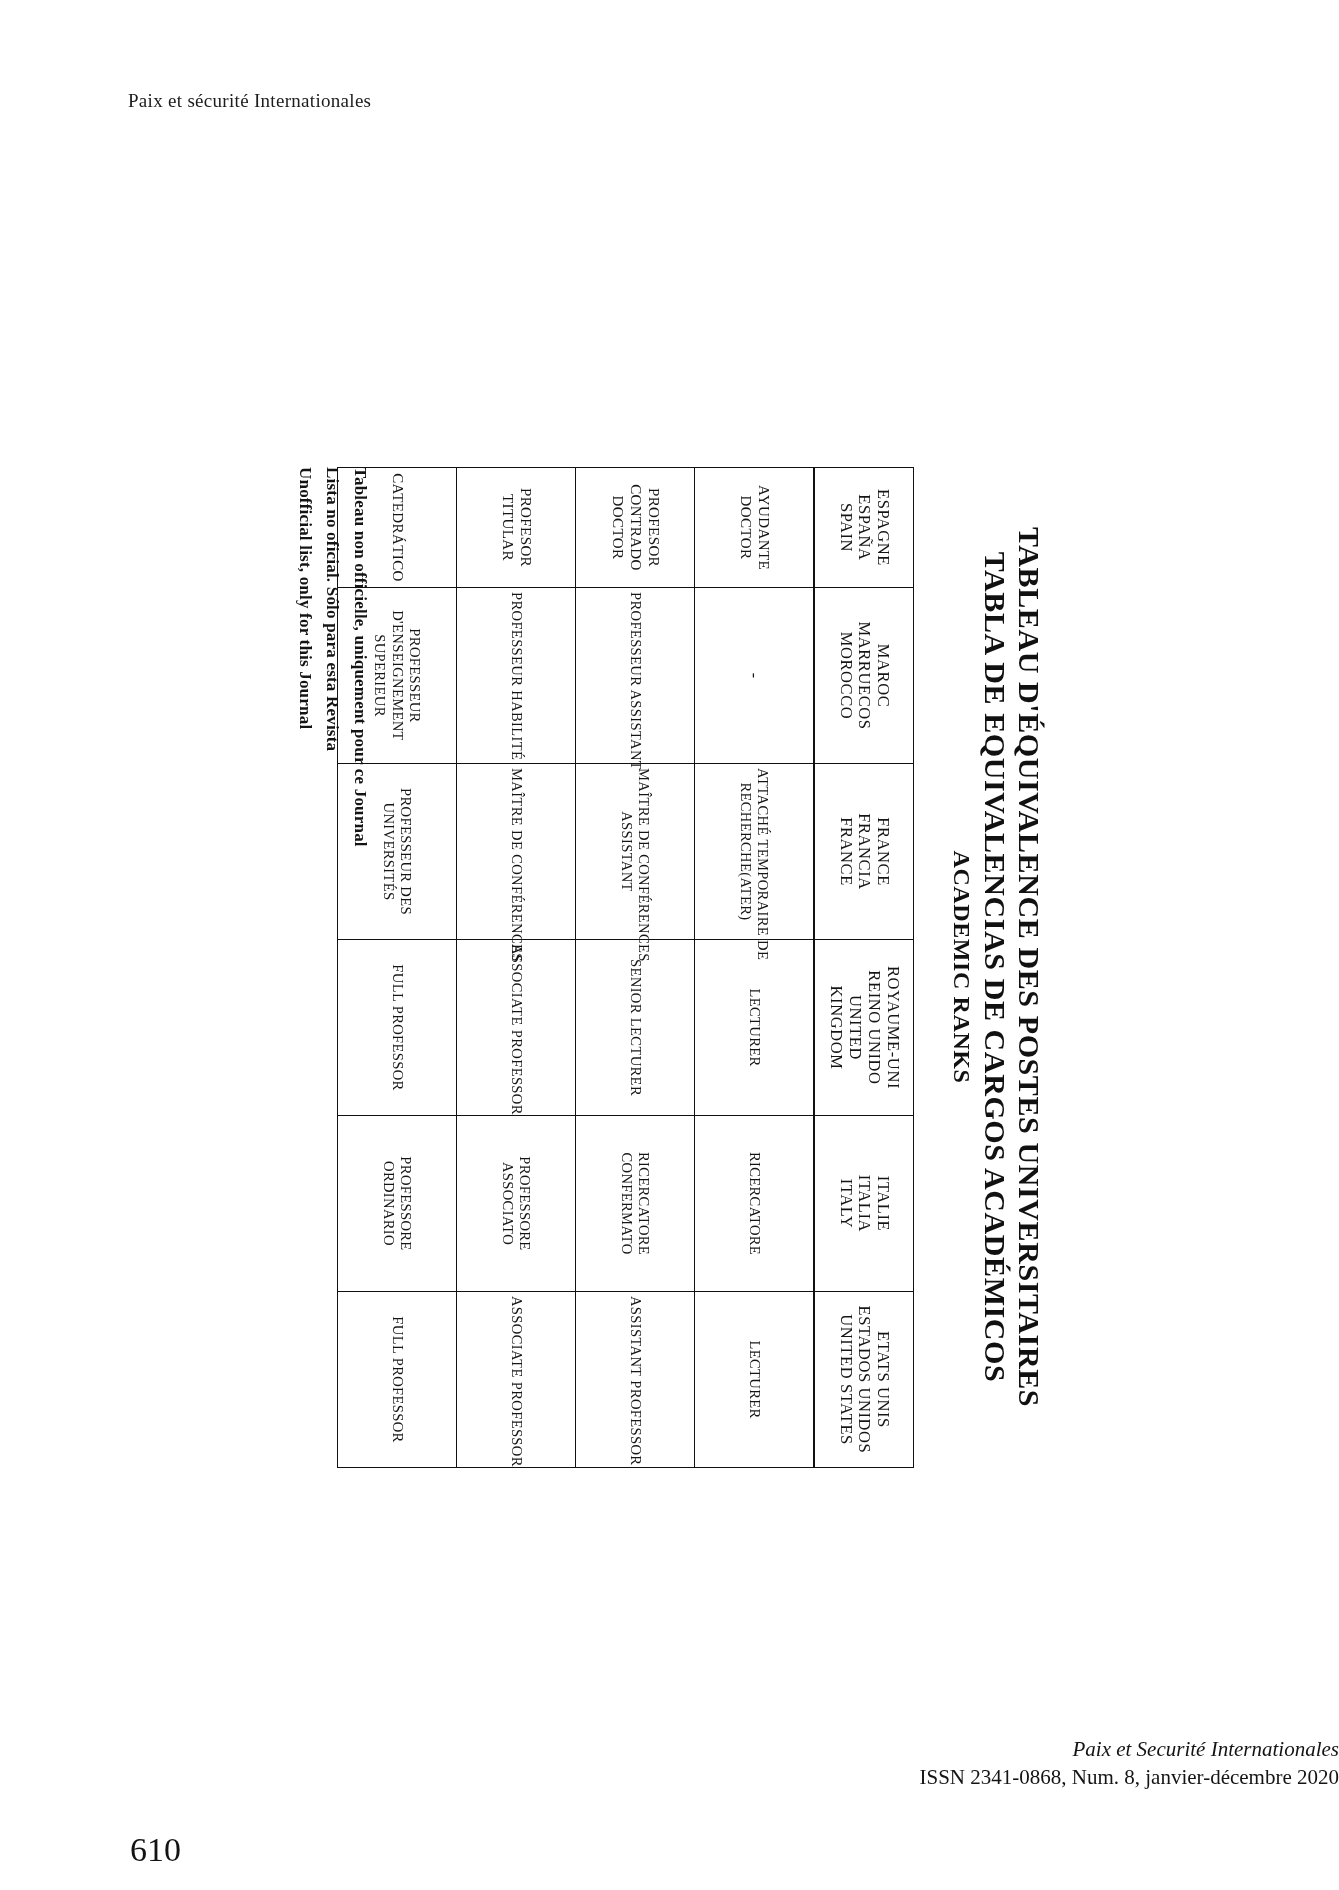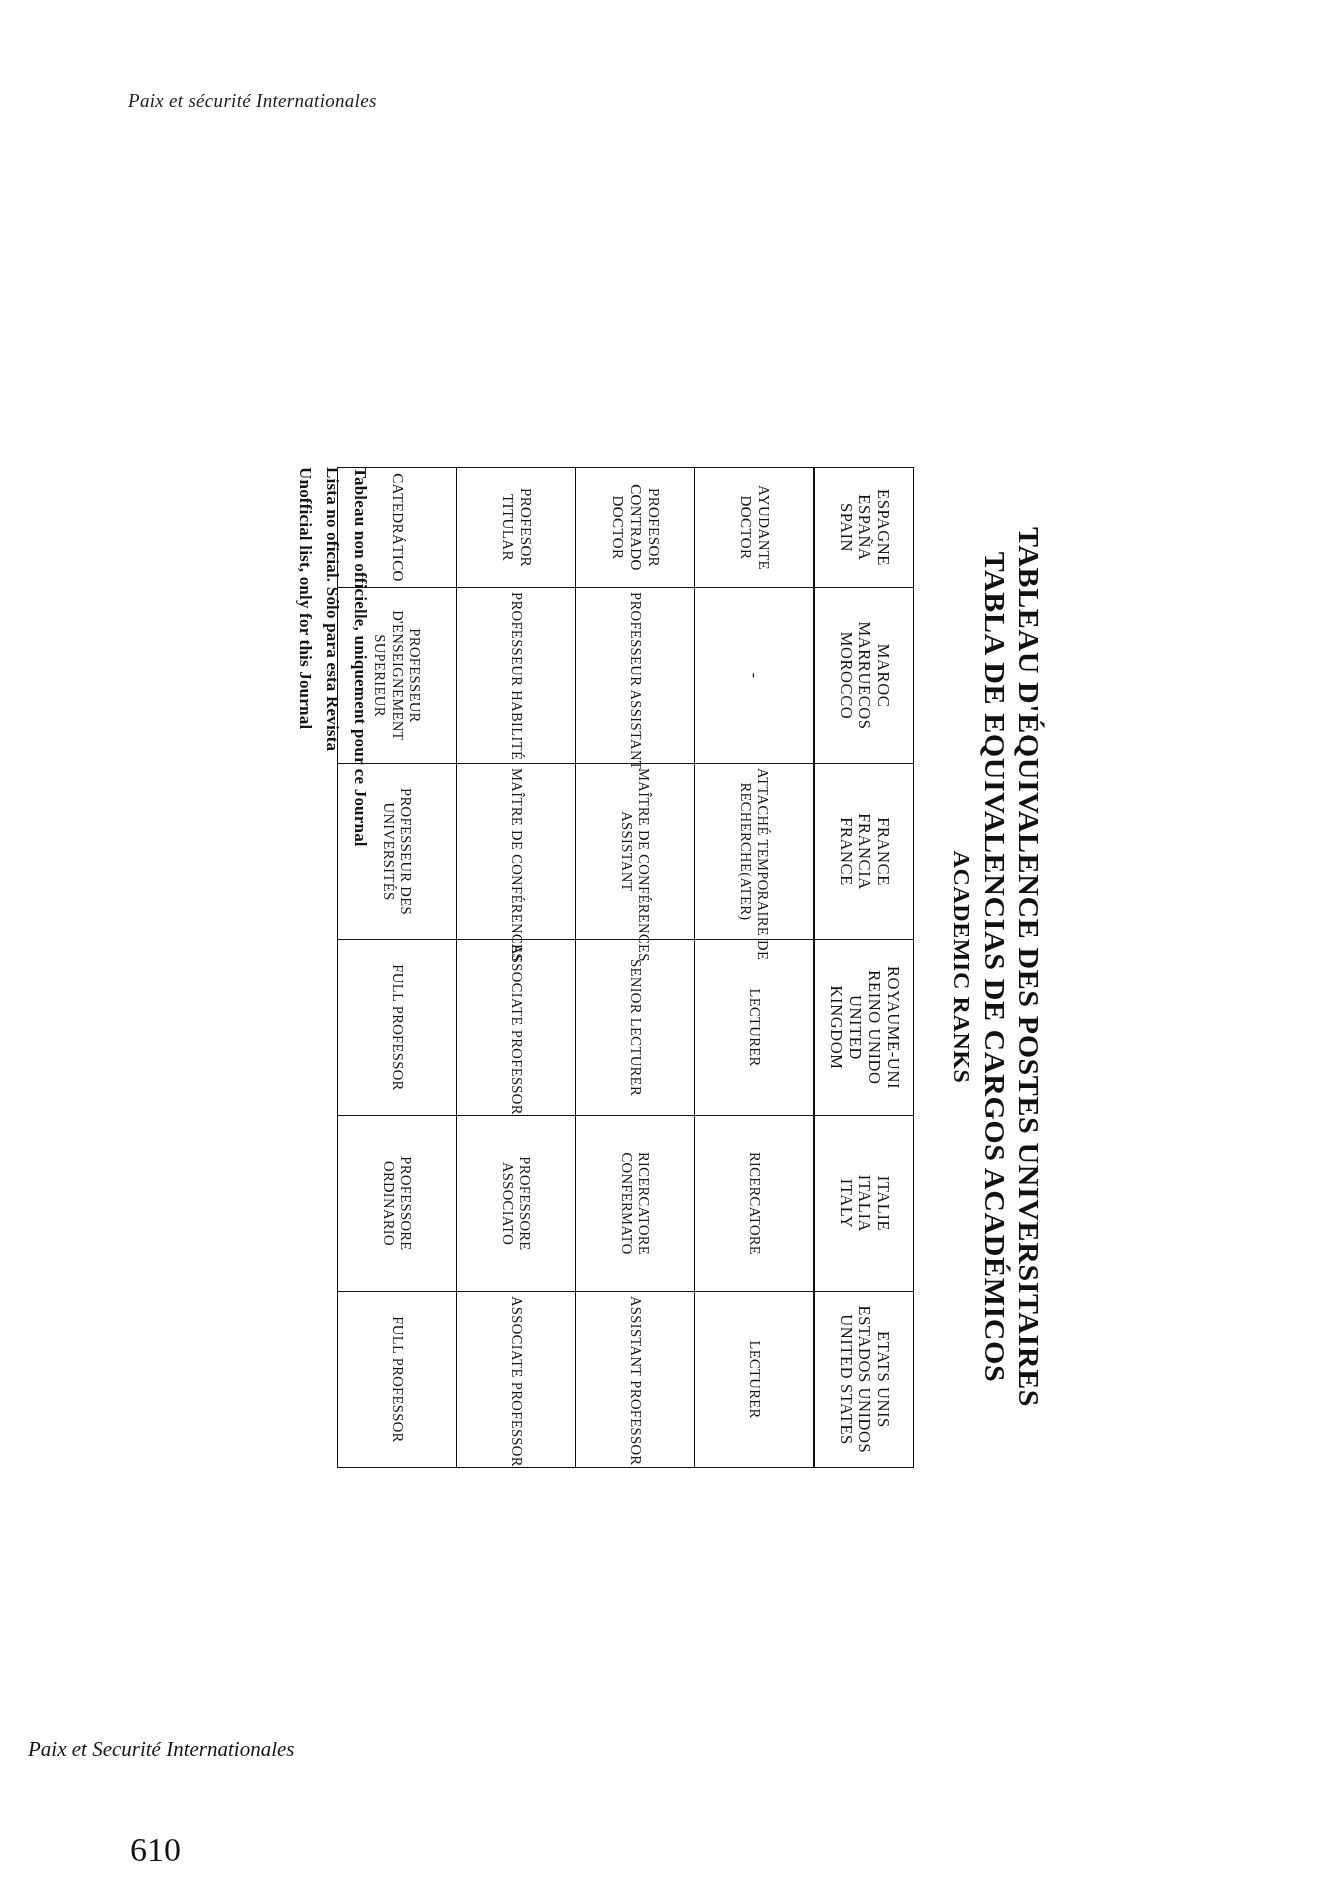--- a/index.html
+++ b/index.html
@@ -16,21 +16,20 @@
     font-family: "Liberation Serif", serif;
     color: #1a1a1a;
   }
 
   
   .running-head {
     position: absolute;
     left: 128px;
     top: 90px;
     font-family: "Liberation Serif", serif;
-    font-style: italic;
     font-size: 19px;
     letter-spacing: 0.3px;
     color: #1c1c1c;
     white-space: nowrap;
   }
 
   
   .rot-stage {
     position: absolute;
     left: 0;
@@ -150,22 +149,22 @@
     top: 1831px;
     font-family: "Liberation Serif", serif;
     font-size: 34px;
     color: #131313;
   }
   .colophon {
     position: absolute;
     left: 0;
     top: 1736px;
     width: 1339px;
-    text-align: left;
-    padding-left: 28px;
+    text-align: right;
+    padding-left: 37px;
     box-sizing: border-box;
   }
   .colophon .journal {
     font-family: "Liberation Serif", serif;
     font-style: italic;
     font-size: 21px;
     line-height: 1.32;
     color: #141414;
   }
   .colophon .issn {
@@ -342,13 +341,14 @@
         <div class="note">Unofficial list, only for this Journal</div>
       </div>
 
     </div>
   </div>
 </div>
 
 <div class="folio">610</div>
 <div class="colophon">
   <div class="journal">Paix et Securité Internationales</div>
+  <div class="issn">ISSN 2341-0868, Num. 8, janvier-décembre 2020</div>
 </div>
 
 </body></html>

